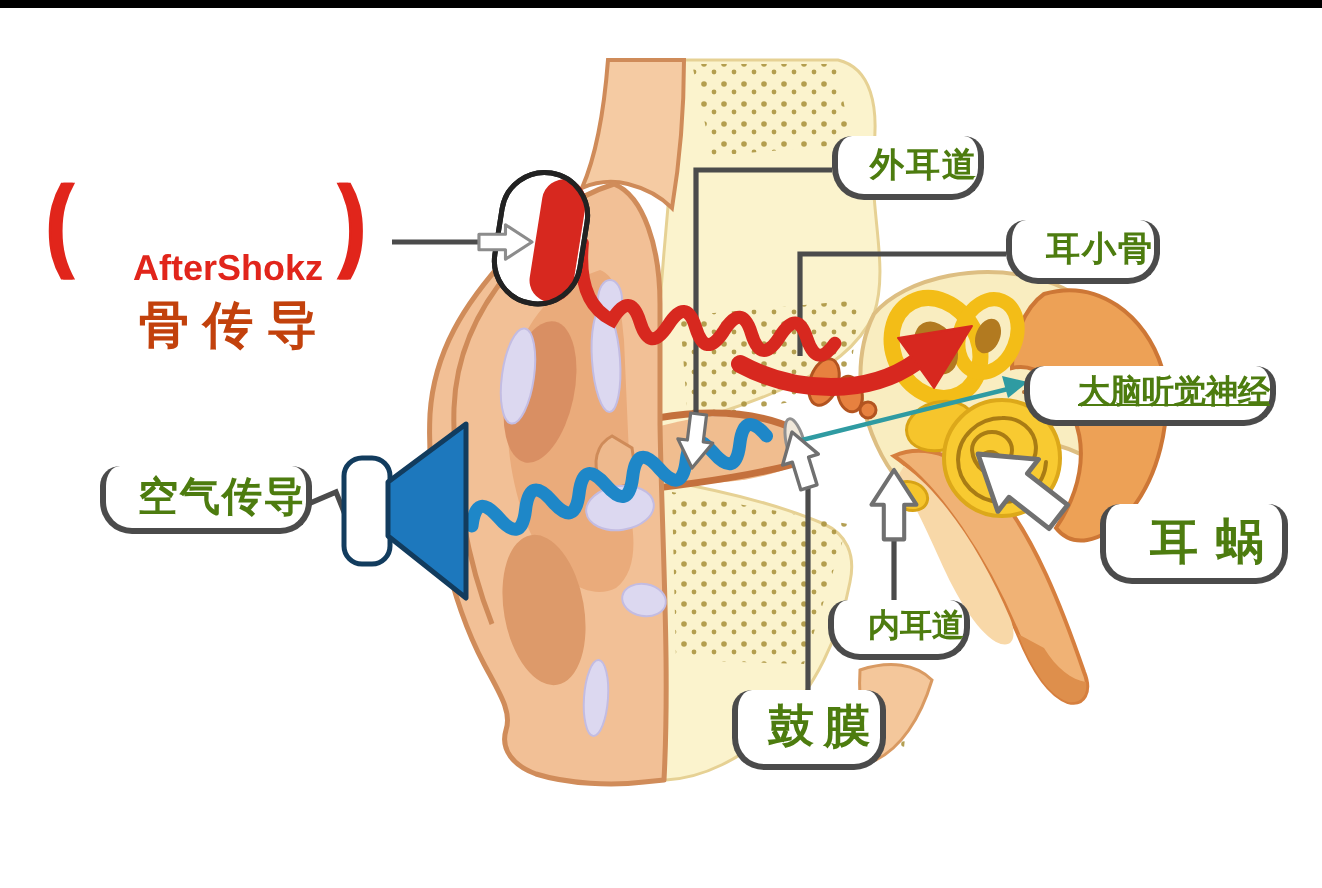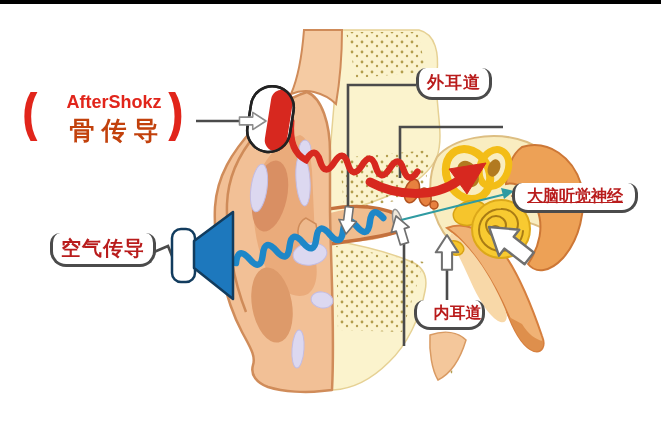--- a/index.html
+++ b/index.html
@@ -2,39 +2,39 @@
 <html><head>
 <meta charset="utf-8">
 <style>
   html,body{margin:0;padding:0;background:#ffffff;}
   .stage{position:relative;width:661px;height:444px;background:#ffffff;overflow:hidden;
          font-family:"Liberation Sans","DejaVu Sans",sans-serif;}
   .topbar{position:absolute;left:0;top:0;width:661px;height:4px;background:#000;}
   .artwork{position:absolute;left:0;top:0;width:661px;height:444px;}
 
   
-  .lbl{position:absolute;display:flex;align-items:center;justify-content:center;
+  .lbl{position:absolute;display:flex;align-items:center;justify-content:flex-end;
        border:3px solid #4b4b4b;border-top:none;border-radius:10px 10px 16px 16px;
-       background:#ffffff;color:#b91c1c;font-weight:bold;box-sizing:border-box;white-space:nowrap;}
+       background:#ffffff;color:#4d7c0f;font-weight:bold;box-sizing:border-box;white-space:nowrap;}
   .lbl-outer   {left:416px;top:68px; width:76px; height:32px;font-size:17px;letter-spacing:1px;}
   .lbl-ossicle {left:503px;top:110px;width:77px; height:32px;font-size:17px;letter-spacing:1px;}
   .lbl-nerve   {left:512px;top:183px;width:126px;height:30px;font-size:16px;text-decoration:underline;}
   .lbl-cochlea {left:550px;top:252px;width:94px; height:40px;font-size:24px;letter-spacing:9px;padding-left:9px;}
   .lbl-iac     {left:414px;top:300px;width:71px; height:30px;font-size:16px;padding-left:16px;}
   .lbl-eardrum {left:366px;top:345px;width:77px; height:40px;font-size:23px;letter-spacing:5px;padding-left:5px;}
   .lbl-air     {left:50px; top:233px;width:106px;height:34px;font-size:20px;letter-spacing:1px;}
 
   
   .brand{position:absolute;left:18px;top:88px;width:190px;height:64px;}
   .paren{position:absolute;top:-8px;color:#e1251b;font-size:52px;font-weight:bold;line-height:64px;
          letter-spacing:-16px;transform:scaleX(.82);}
   .paren-l{left:4px;}
   .paren-r{left:150px;}
   .brand-col{position:absolute;left:40px;top:4px;width:112px;text-align:center;}
-  .brand-name{display:block;color:#e1251b;font-size:18px;font-weight:bold;}
+  .brand-name{display:block;color:#e1251b;font-size:18px;font-weight:bold;margin-top:32px;}
   .brand-method{display:block;color:#c2410c;font-size:25px;font-weight:bold;letter-spacing:7px;margin-top:1px;padding-left:7px;}
 </style>
 </head>
 <body>
 
 <div class="stage">
   <div class="topbar"></div>
 
   <svg class="artwork" viewBox="0 0 661 444">
     <defs>
@@ -150,19 +150,28 @@
       <span class="brand-method">骨传导</span>
     </span>
   </div>
 
   <div class="lbl lbl-air">
     <span>空气传导</span>
   </div>
   <div class="lbl lbl-outer">
     <span>外耳道</span>
   </div>
+  <div class="lbl lbl-ossicle">
+    <span>耳小骨</span>
+  </div>
   <div class="lbl lbl-nerve">
     <span>大脑听觉神经</span>
+  </div>
+  <div class="lbl lbl-cochlea">
+    <span>耳蜗</span>
   </div>
   <div class="lbl lbl-iac">
     <span>内耳道</span>
   </div>
+  <div class="lbl lbl-eardrum">
+    <span>鼓膜</span>
+  </div>
 </div>
 
 </body></html>

